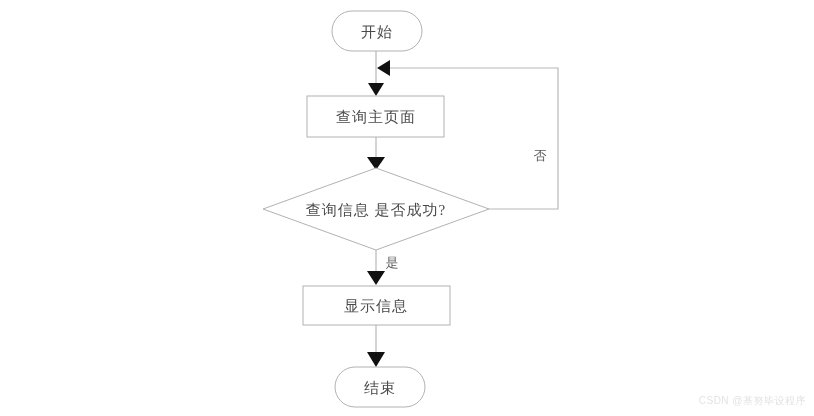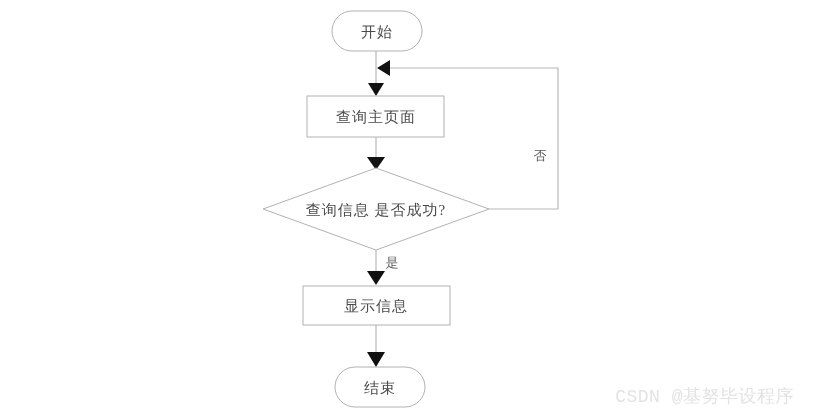--- a/index.html
+++ b/index.html
@@ -41,24 +41,24 @@
     stroke: #b8b8b8;
     stroke-width: 1.2;
     fill: none;
   }
   .arrow-head {
     fill: #111111;
     stroke: none;
   }
   .watermark {
     position: absolute;
-    right: 20px;
+    right: 8px;
     bottom: 8px;
-    font-family: Liberation Mono, monospace;
-    font-size: 18px;
+    font-family: Liberation Sans, sans-serif;
+    font-size: 10px;
     color: #e3e3e3;
     letter-spacing: 0.5px;
     white-space: nowrap;
     user-select: none;
   }
 </style>
 </head>
 <body>
 
 <svg id="flow-canvas" viewBox="0 0 814 416">

